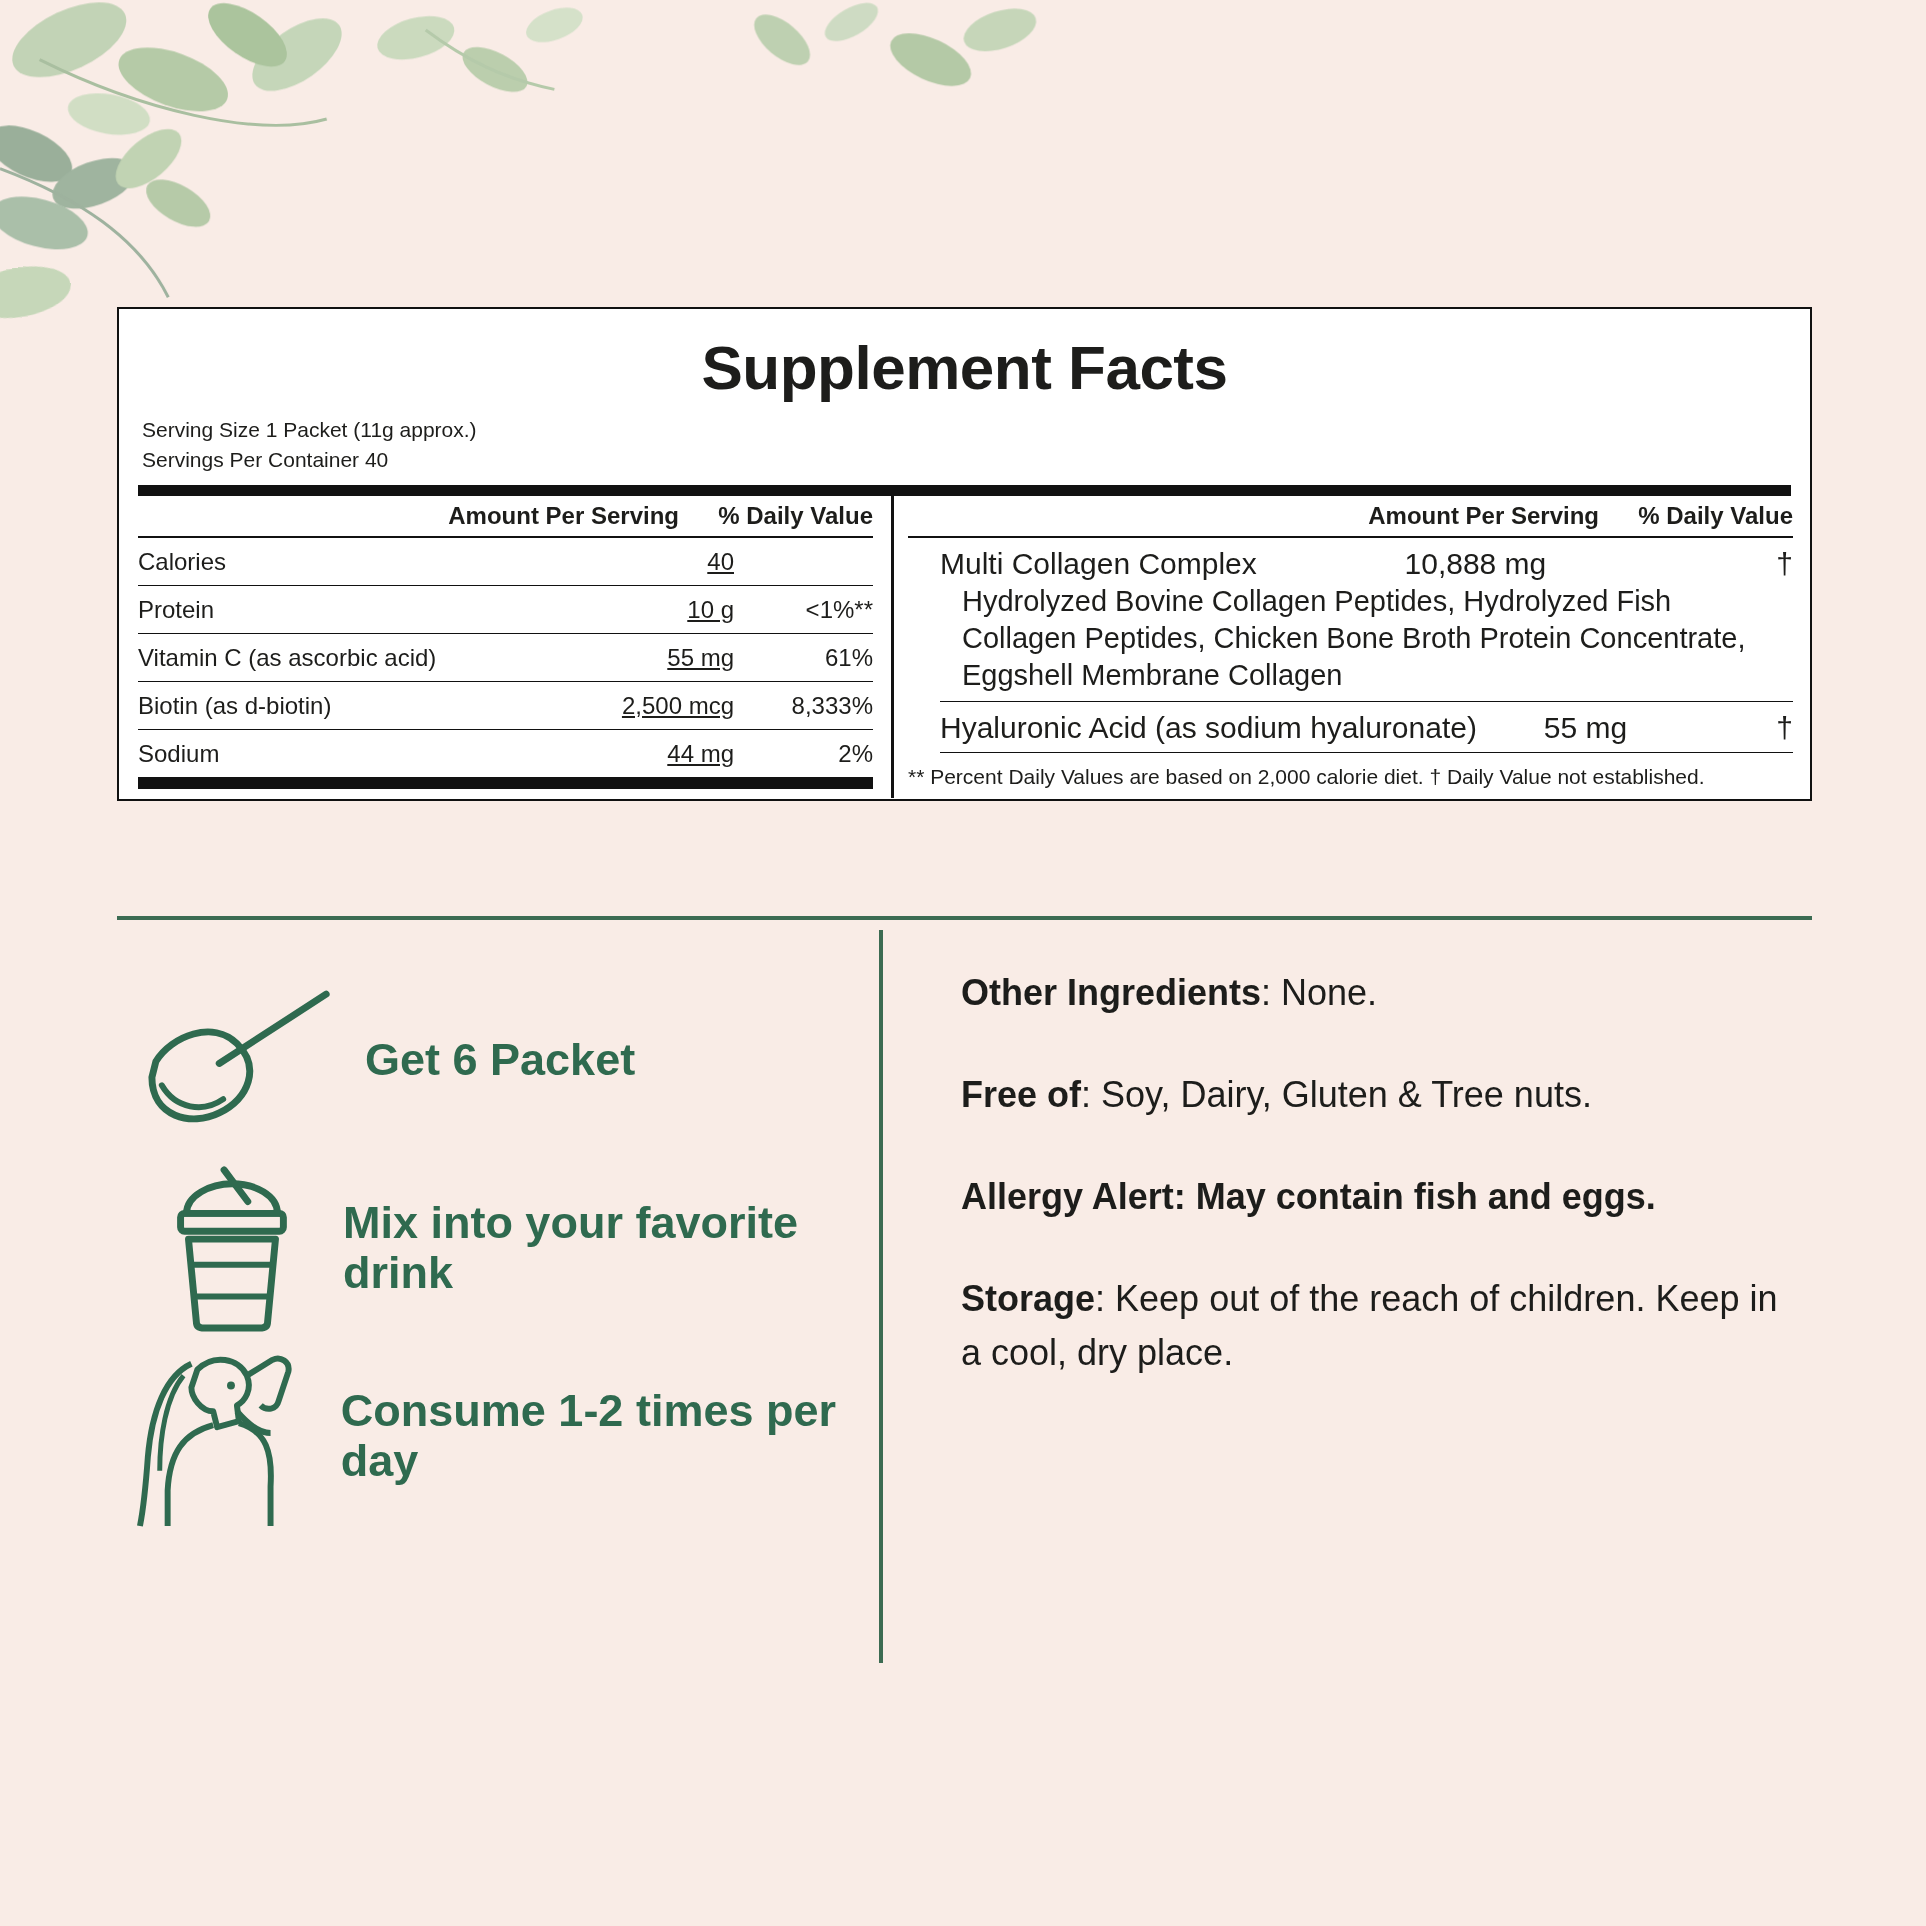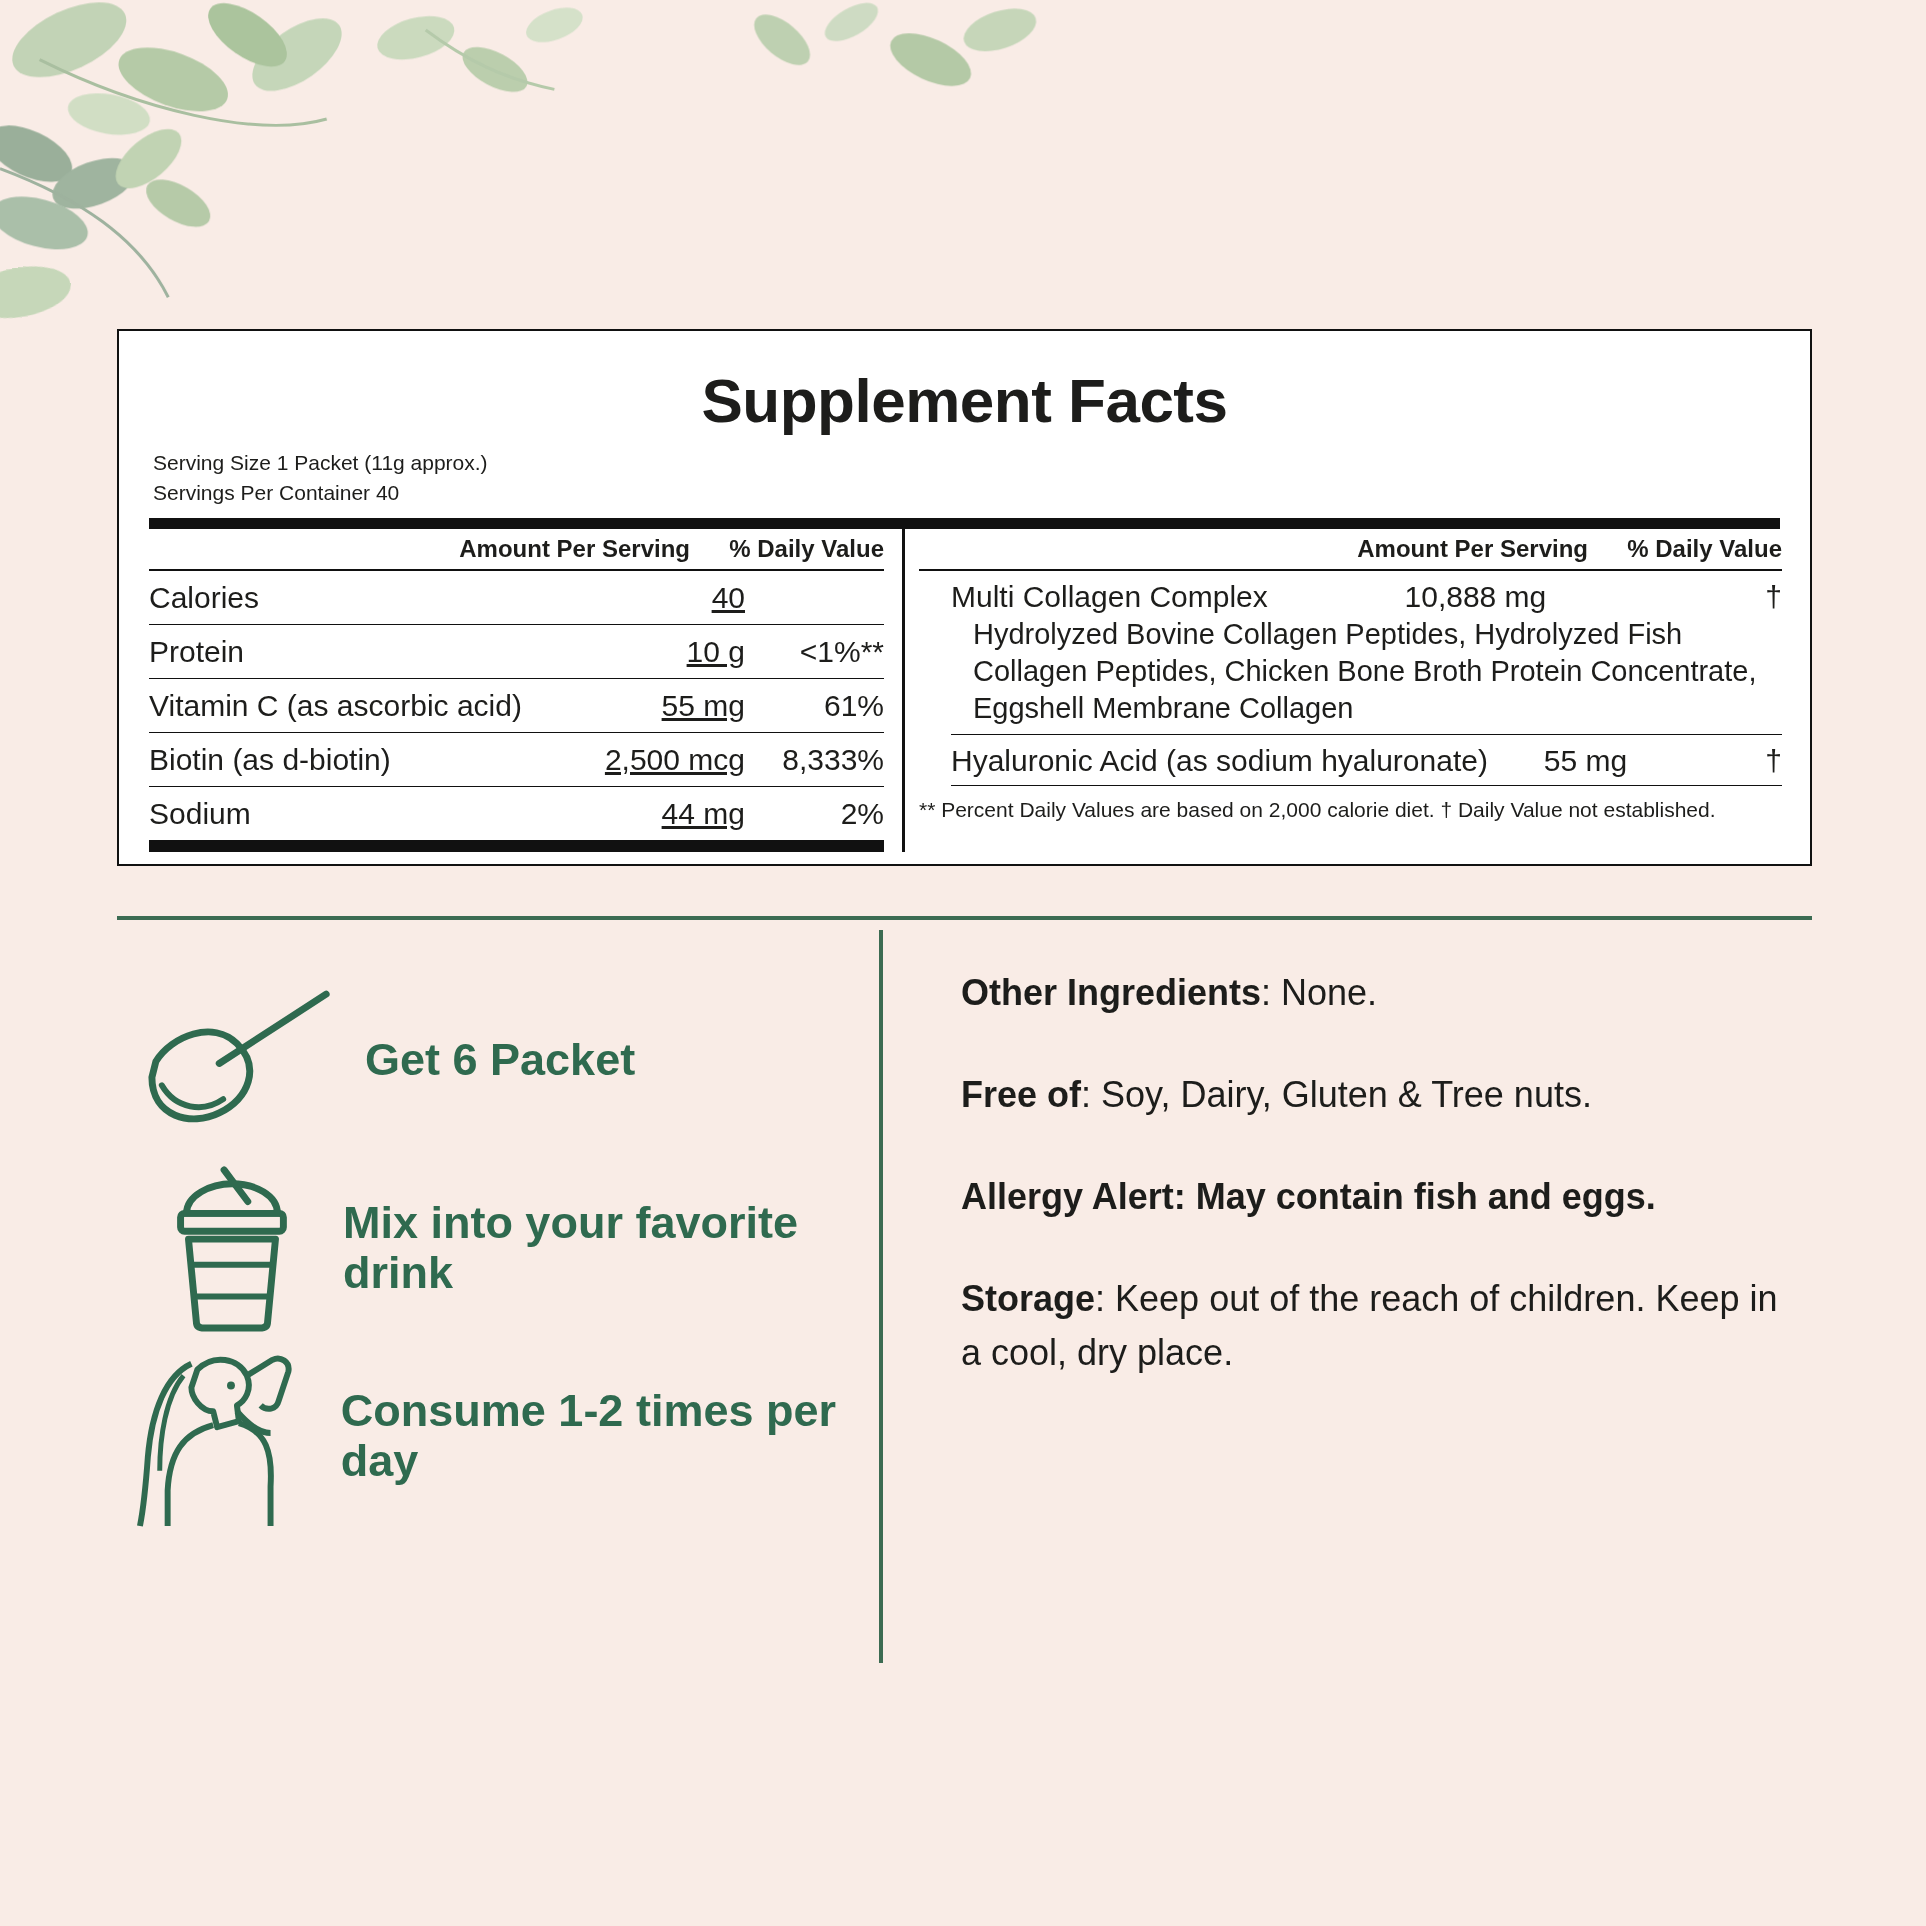--- a/index.html
+++ b/index.html
@@ -12,25 +12,25 @@
     position:relative;
     overflow:hidden;
   }
 
   
   .leaves { position:absolute; top:0; left:0; width:1089px; height:327px; pointer-events:none; }
 
   
   .facts {
     position:absolute;
-    left:117px; top:329px;
+    left:117px; top:307px;
     width:1695px;
     background:#ffffff;
     border:2px solid #111;
-    padding:12px;
+    padding:1px;
   }
   .facts h1 {
     font-size:62px; font-weight:bold; text-align:center;
     margin:22px 0 6px 0; letter-spacing:-0.5px;
   }
   .serving {
     font-size:21px; line-height:1.42; padding:6px 22px 10px 22px;
   }
   .rule-thick { height:11px; background:#111; margin:0 18px; }
   .cols { display:flex; }
@@ -40,21 +40,21 @@
   .hdr {
     display:flex; justify-content:flex-end; gap:18px;
     font-size:24px; font-weight:bold; padding:6px 0 6px 0;
     border-bottom:2px solid #111;
   }
   .hdr .aps { }
   .hdr .dv { width:176px; text-align:right; }
 
   .row {
     display:flex; align-items:baseline;
-    font-size:30px; padding:10px 0 9px 0;
+    font-size:24px; padding:10px 0 9px 0;
     border-bottom:1.5px solid #111;
   }
   .row .nm { flex:1; }
   .row .amt { width:208px; text-align:right;text-decoration:underline; }
   .row .pct { width:139px; text-align:right; }
   .row:last-child { border-bottom:none; }
   .rule-bottom { height:11px; background:#111; margin:0 0 0 0; }
 
   
   .r-row { font-size:30px; padding:9px 0 7px 0; border-bottom:1.5px solid #111;margin-left:32px; }

